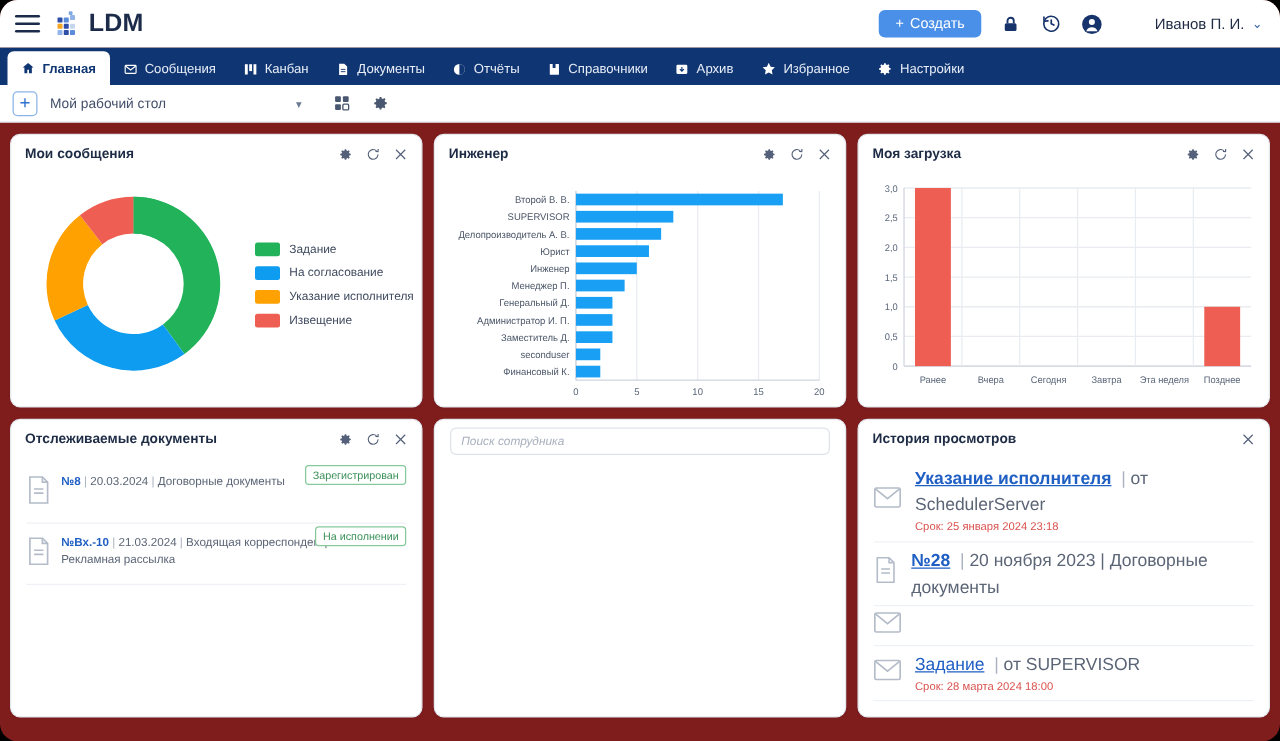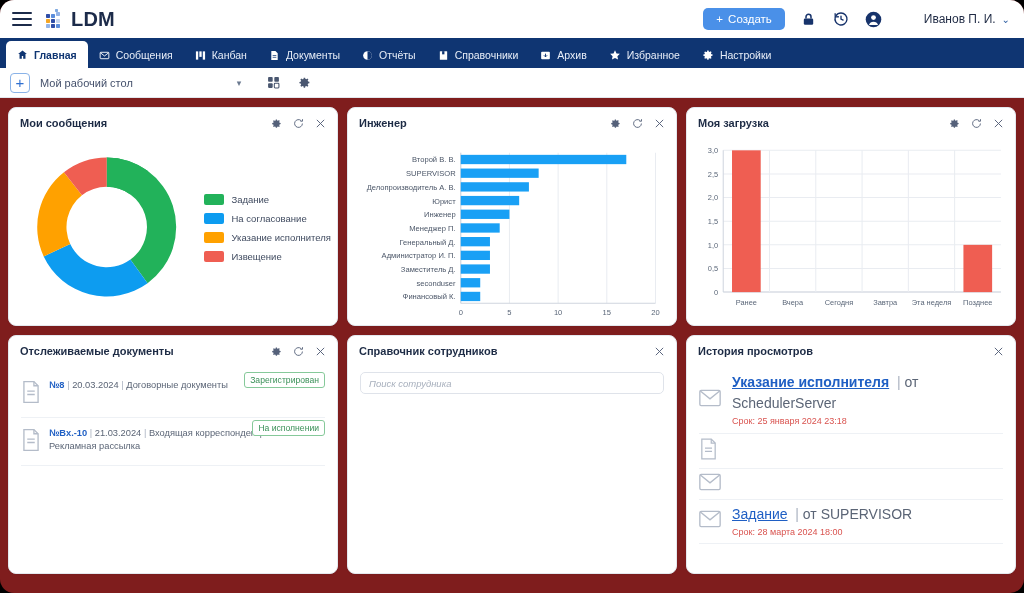--- a/index.html
+++ b/index.html
@@ -534,30 +534,20 @@
          <span class="doc-sep"> | </span><span>Входящая корреспонденция</span>
          <br><span>Рекламная рассылка</span>
        </span>
        <span class="badge">На исполнении</span>
             </div>
           </div>
       </div>
     </div>
 
     <div class="card">
-      <div class="card-head">
-        <div class="card-title">Справочник сотрудников</div>
-        <div class="card-tools">
-          <span class="ctool">
-            <svg width="11" height="11" viewBox="0 0 24 24" stroke="#55617a" stroke-width="2.1">
-                <path d="M4 4l16 16M20 4L4 20"></path>
-              </svg>
-          </span>
-        </div>
-      </div>
       <div class="card-body emp-body">
         <input class="emp-input" type="text" placeholder="Поиск сотрудника" style="">
       </div>
     </div>
 
     <div class="card">
       <div class="card-head">
         <div class="card-title">История просмотров</div>
         <div class="card-tools">
           <span class="ctool">
@@ -581,20 +571,27 @@
          </span>
          <span class="hist-line2" style="display:block">Срок: 25 января 2024 23:18</span>
        </span>
             </div>
             <div class="histrow">
               <span class="hist-ico"><svg width="19" height="22" viewBox="0 0 24 28" fill="none" stroke="#b4bcc9" stroke-width="1.6">
      <path d="M3.5 1.5h12l5 5v20h-17z"></path>
                   <path d="M15.5 1.5v5h5"></path>
                   <path d="M7.5 13h9M7.5 17h9"></path>
                 </svg></span>
+       <span class="hist-main">
+         <span class="hist-line1">
+           <span class="hist-link bold">№28</span>
+           <span class="hist-sep">&nbsp;|&nbsp;</span><span>20 ноября 2023  |  Договорные документы</span>
+         </span>
+         
+       </span>
             </div>
             <div class="histrow">
               <span class="hist-ico"><svg width="22" height="18" viewBox="0 0 26 20" fill="none" stroke="#b4bcc9" stroke-width="1.6">
      <rect x="1" y="1" width="24" height="18" rx="1.5"></rect>
                   <path d="M1.6 1.8L13 11 24.4 1.8"></path>
                 </svg></span>
             </div>
             <div class="histrow">
               <span class="hist-ico"><svg width="22" height="18" viewBox="0 0 26 20" fill="none" stroke="#b4bcc9" stroke-width="1.6">
      <rect x="1" y="1" width="24" height="18" rx="1.5"></rect>

